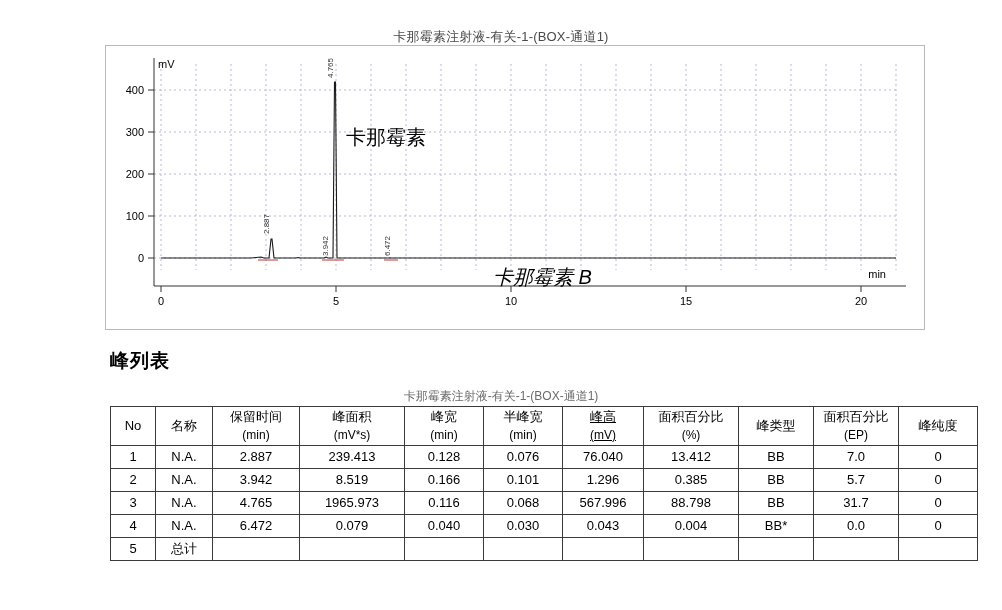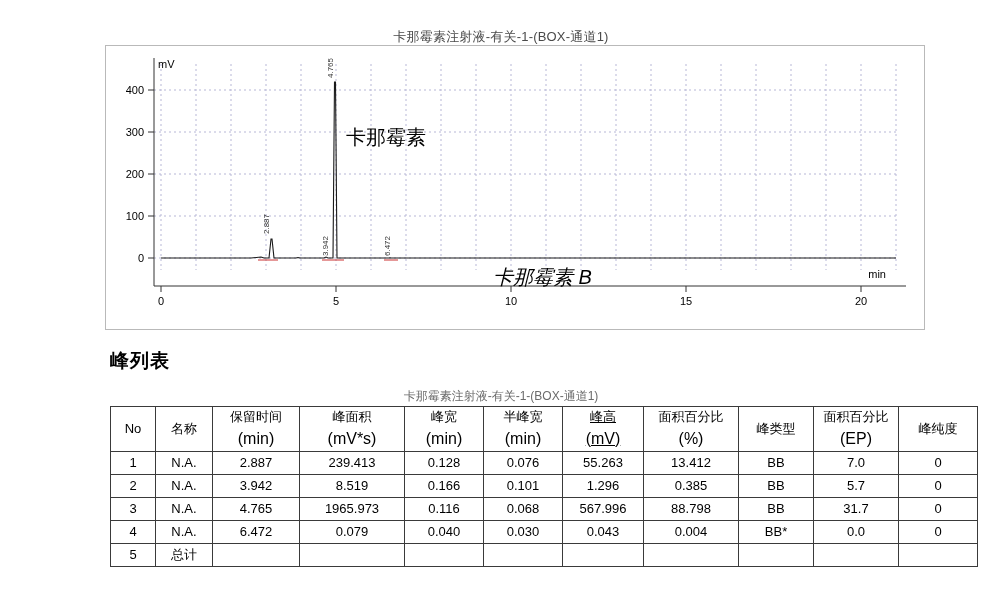--- a/index.html
+++ b/index.html
@@ -90,21 +90,21 @@
   }
   table.peaks th {
     font-size: 13px;
     padding: 1px 4px;
   }
   table.peaks td {
     height: 22px;
   }
   table.peaks th .sub {
     display: block;
-    font-size: 16px;
+    font-size: 12px;
   }
   .col-no { width: 36px; }
   .col-name { width: 48px; margin-top: 36px; }
   .col-rt { width: 78px; }
   .col-area { width: 96px; }
   .col-width { width: 70px; }
   .col-hw { width: 70px; }
   .col-height { width: 72px; text-decoration: underline; }
   .col-pct { width: 86px; }
   .col-type { width: 66px; margin-top: 8px; }
@@ -277,21 +277,21 @@
     </tr>
   </thead>
   <tbody>
     <tr>
       <td>1</td>
       <td>N.A.</td>
       <td>2.887</td>
       <td>239.413</td>
       <td>0.128</td>
       <td>0.076</td>
-      <td>55.263</td>
+      <td>76.040</td>
       <td>13.412</td>
       <td>BB</td>
       <td>7.0</td>
       <td>0</td>
     </tr>
     <tr>
       <td>2</td>
       <td>N.A.</td>
       <td>3.942</td>
       <td>8.519</td>

